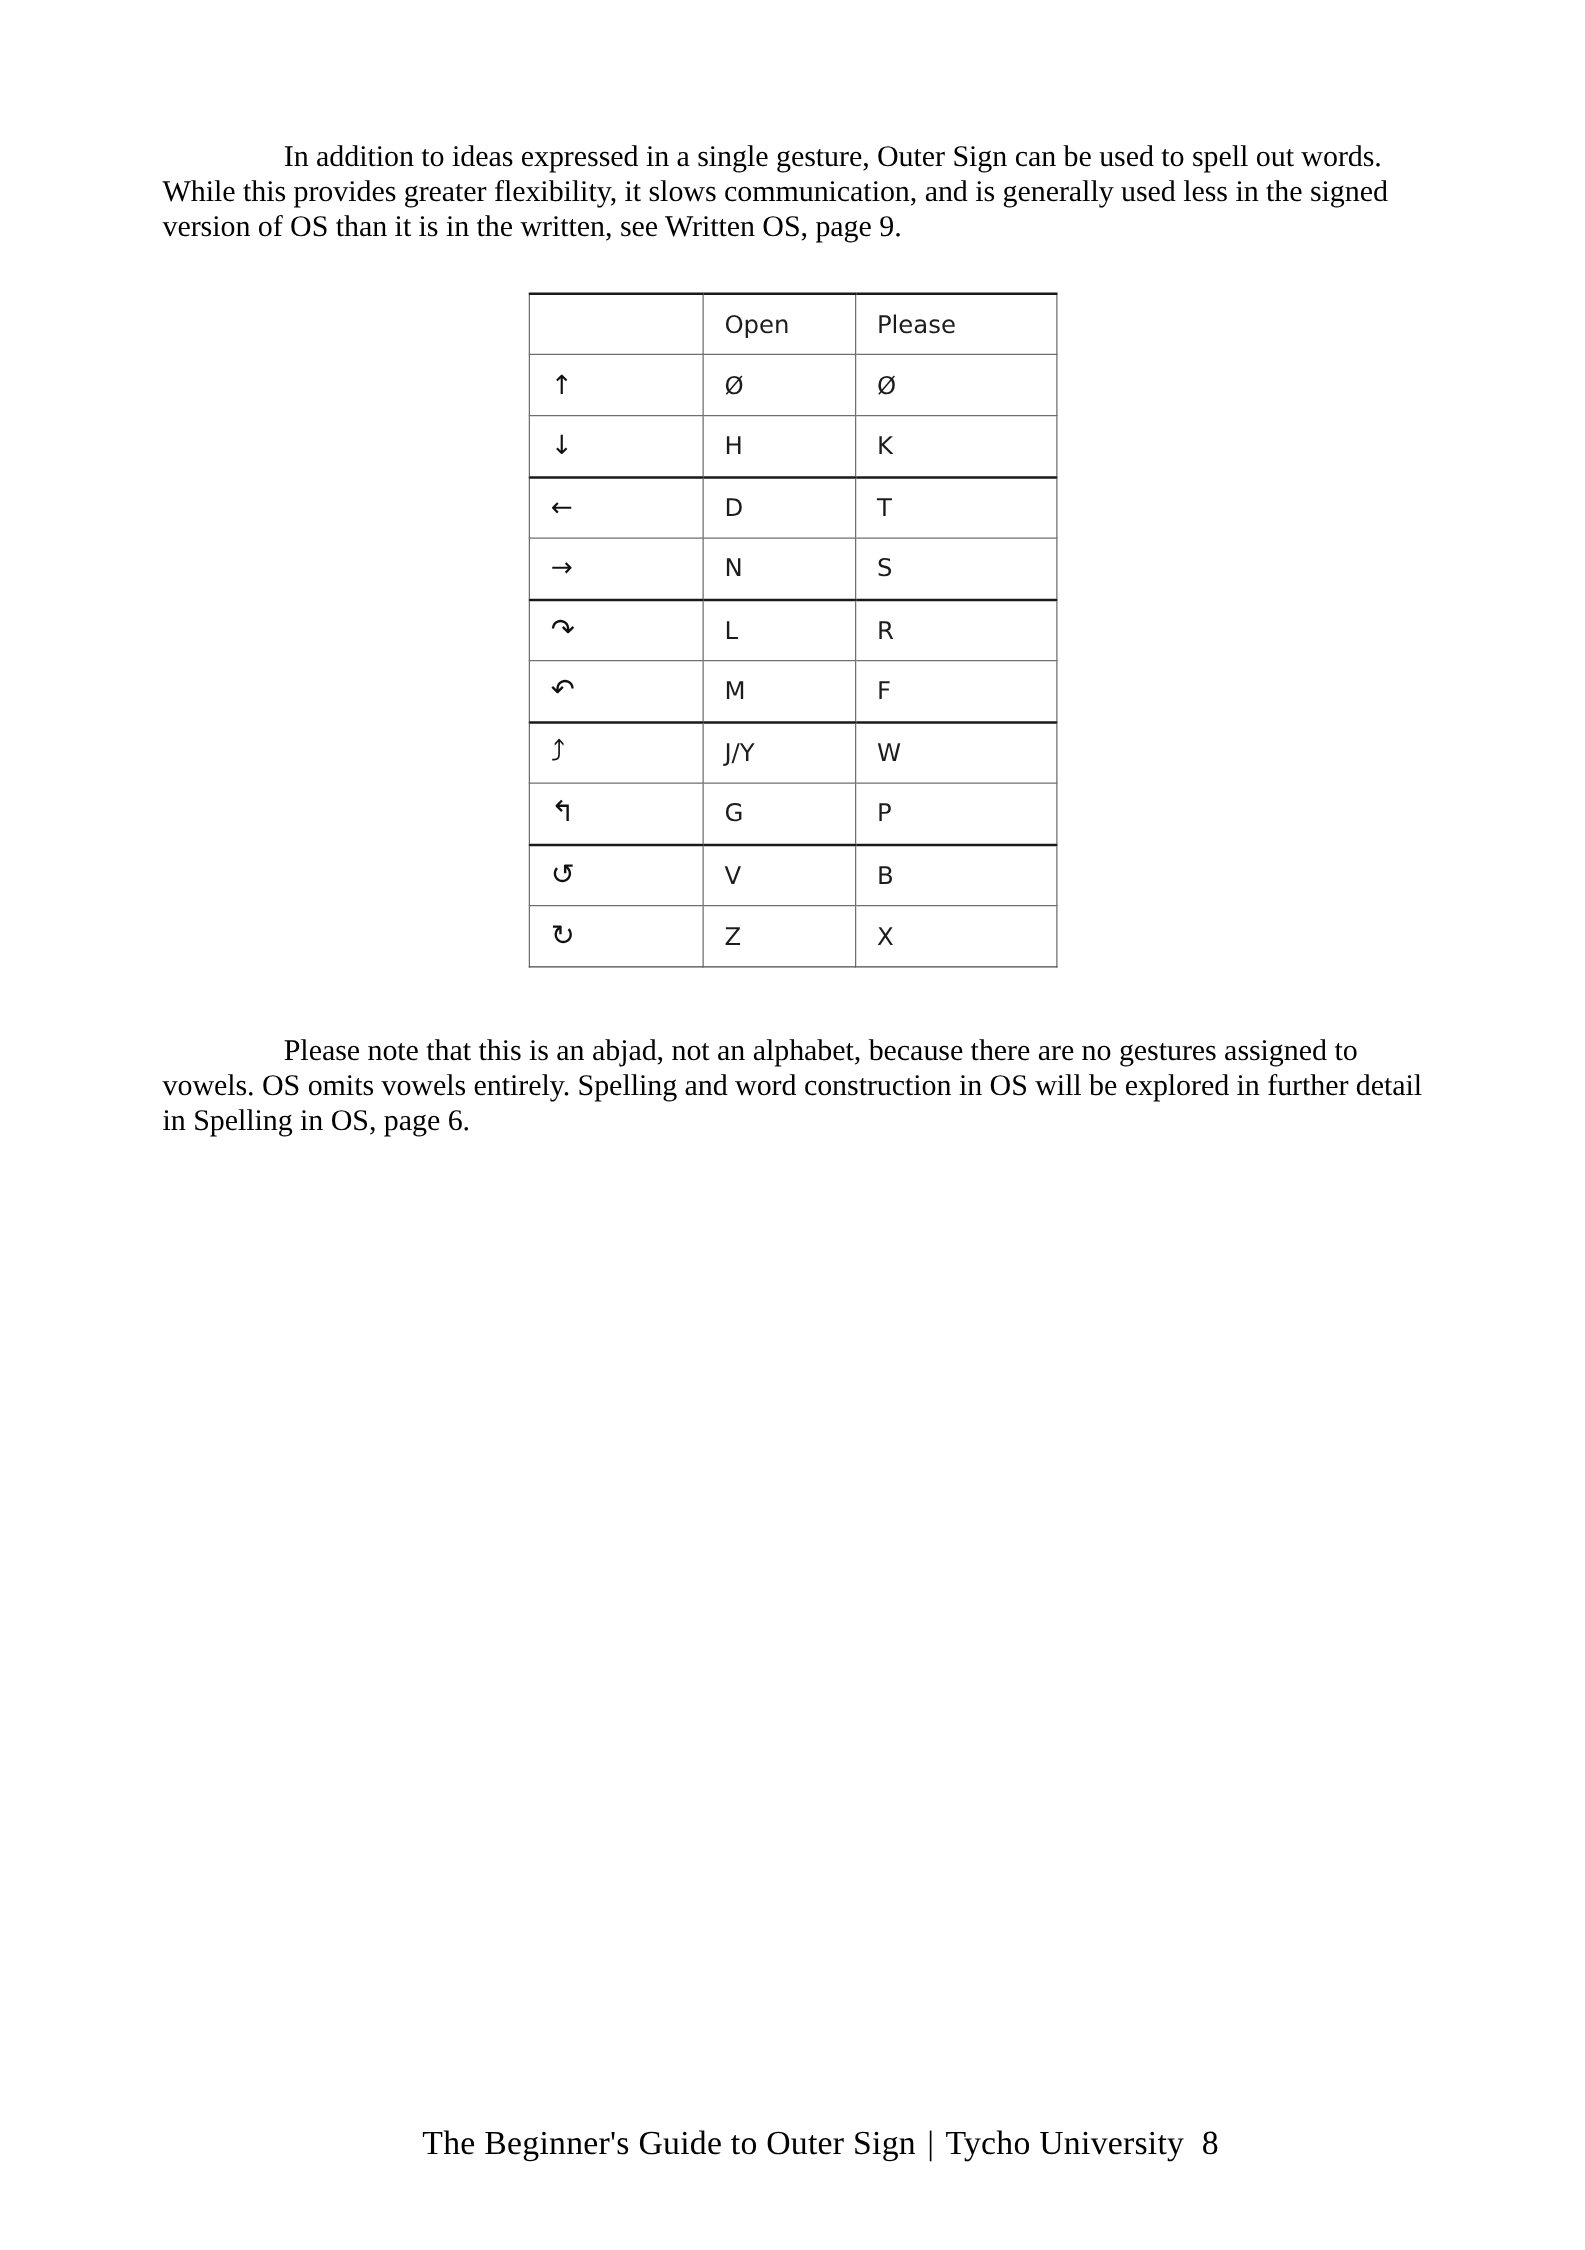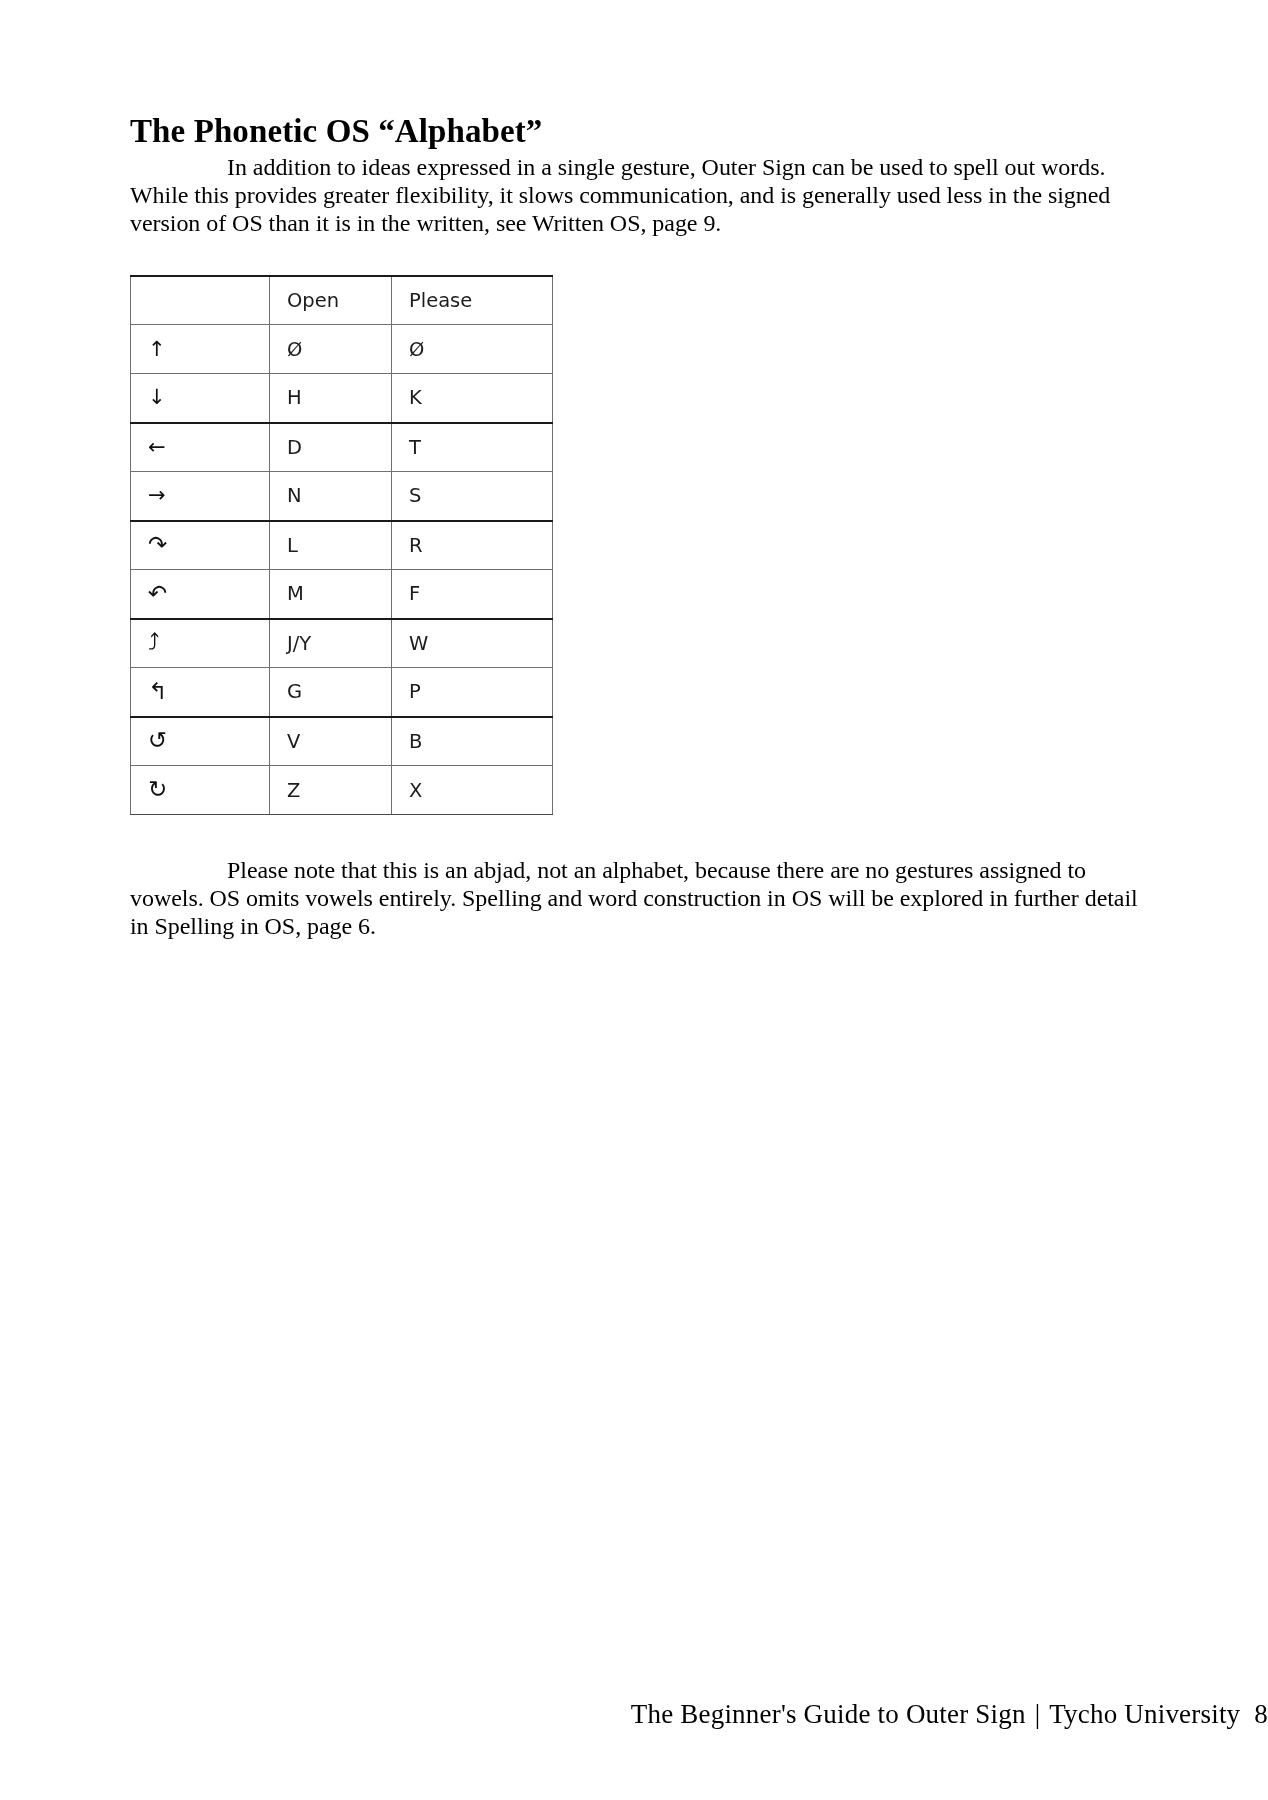--- a/index.html
+++ b/index.html
@@ -36,22 +36,23 @@
     line-height: 1.175;
     margin: 0;
     text-align: left;
     text-indent: 97px;
     letter-spacing: -0.05px;
   }
 
   
   .table-wrap {
     display: flex;
+    justify-content: center;
     margin-top: 37px;
-    margin-bottom: 0;
+    margin-bottom: 12px;
   }
   table.alphabet-table {
     border-collapse: collapse;
     width: 422px;
     table-layout: fixed;
     font-family: "DejaVu Sans", "Liberation Sans", sans-serif;
   }
   table.alphabet-table col.c1 { width: 139px; }
   table.alphabet-table col.c2 { width: 122px; }
   table.alphabet-table col.c3 { width: 161px; }
@@ -93,34 +94,33 @@
   h1.section-title.signing {
     margin-top: 0;
   }
   .spacer-signing { height: 76px; }
 
   .footer {
     position: absolute;
     left: 0;
     right: 0;
     bottom: 70px;
-    text-align: right;
+    text-align: center;
     font-size: 27px;
     letter-spacing: 0.2px;
     margin-left: 45px;
   }
   .footer .sep { padding: 0 9px; }
   .footer .pagenum { padding-left: 14px; }
 </style>
 </head>
 <body>
 
 <div class="page">
 
-  <h1 class="section-title">The Phonetic OS “Alphabet”</h1>
 
   <p class="body-text">In addition to ideas expressed in a single gesture, Outer Sign can be used to spell out words. While this provides greater flexibility, it slows communication, and is generally used less in the signed version of OS than it is in the written, see Written OS, page 9.</p>
 
   <div class="table-wrap">
     <table class="alphabet-table">
       <colgroup>
           <col class="c1">
           <col class="c2">
           <col class="c3">
         </colgroup>

